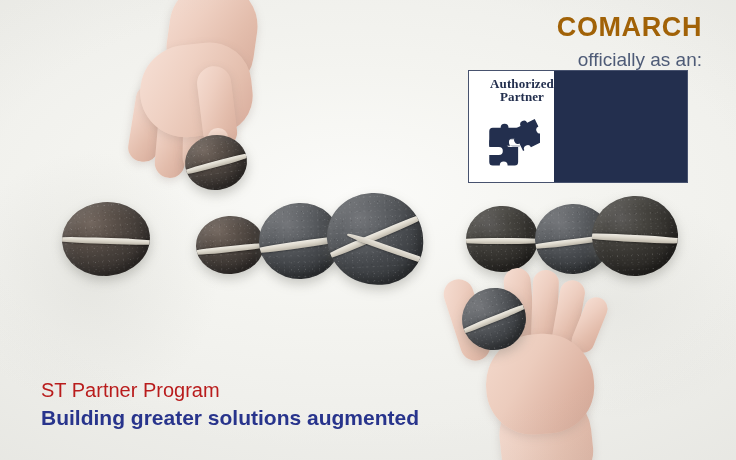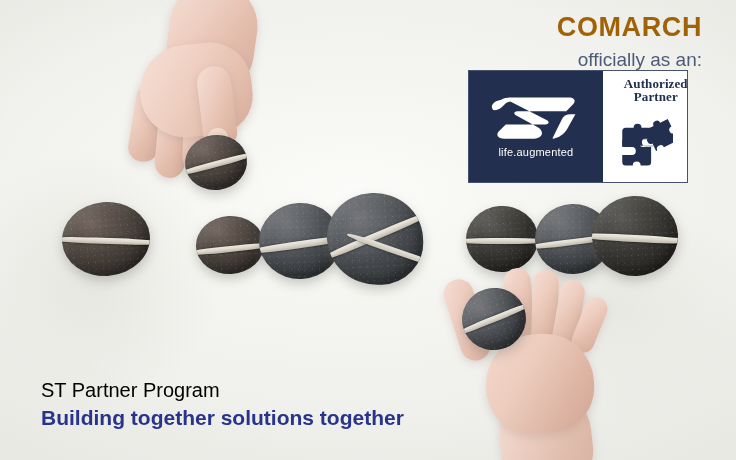--- a/index.html
+++ b/index.html
@@ -275,21 +275,21 @@
   
   .headlines {
     position: absolute;
     left: 41px;
     bottom: 28px;
   }
   .headline-1 {
     font-family: "Liberation Sans", sans-serif;
     font-size: 20px;
     font-weight: 400;
-    color: #000000;
+    color: #b91c1c;
     line-height: 1.34;
     white-space: nowrap;
   }
   .headline-2 {
     font-family: "Liberation Sans", sans-serif;
     font-size: 21px;
     font-weight: 700;
     color: #28348c;
     line-height: 1.34;
     white-space: nowrap;
@@ -363,28 +363,20 @@
 
   <div class="bg-vignette"></div>
 
   <div class="comarch-block">
     <div class="comarch-logo">COMARCH</div>
     <div class="comarch-sub">officially as an:</div>
   </div>
 
   <div class="st-badge">
 
-    <div class="st-left">
-      <svg class="st-mark" viewBox="0 0 200 96" aria-hidden="true">
-        <path fill="#ffffff" d="M18 20 C18 8, 30 3, 44 3 L172 3 C182 3, 188 9, 182 17 L166 33 L60 33 C52 33, 50 38, 56 42 L104 68 C118 76, 116 92, 96 93 L30 93 C18 93, 12 86, 18 78 L34 62 L120 62 C128 62, 130 57, 124 53 L44 12 Z"></path>
-        <path fill="#ffffff" d="M6 30 C0 22, 6 12, 20 9 L46 4 L28 22 C22 28, 18 30, 10 31 Z"></path>
-        <path fill="#ffffff" d="M138 93 C152 90, 162 82, 168 72 L186 40 L176 40 C166 40, 160 44, 156 52 L136 92 Z"></path>
-      </svg>
-      <div class="st-tagline">life.augmented</div>
-    </div>
 
     <div class="st-right">
       <div class="st-right-panel"></div>
 
       <div class="st-auth-text">
         <span class="st-auth-1">Authorized</span>
         <span class="st-auth-2">Partner</span>
       </div>
 
       <svg class="st-puzzle" viewBox="0 0 64 64" aria-hidden="true">
@@ -395,16 +387,16 @@
 
         <g transform="rotate(-26 48 16)">
           <path fill="#232f4e" d="M36 6 h10 a4.2 4.2 0 0 1 8.4 0 h9.6 v9.5 a4.2 4.2 0 0 0 0 8.4 V33 H46 a4.2 4.2 0 0 0 -8.4 0 H36 v-9.5 a4.2 4.2 0 0 1 0 -8.4 Z"></path>
         </g>
       </svg>
     </div>
   </div>
 
   <div class="headlines">
     <div class="headline-1">ST Partner Program</div>
-    <div class="headline-2">Building together solutions together</div>
+    <div class="headline-2">Building greater solutions augmented</div>
   </div>
 
 </div>
 
 </body></html>

